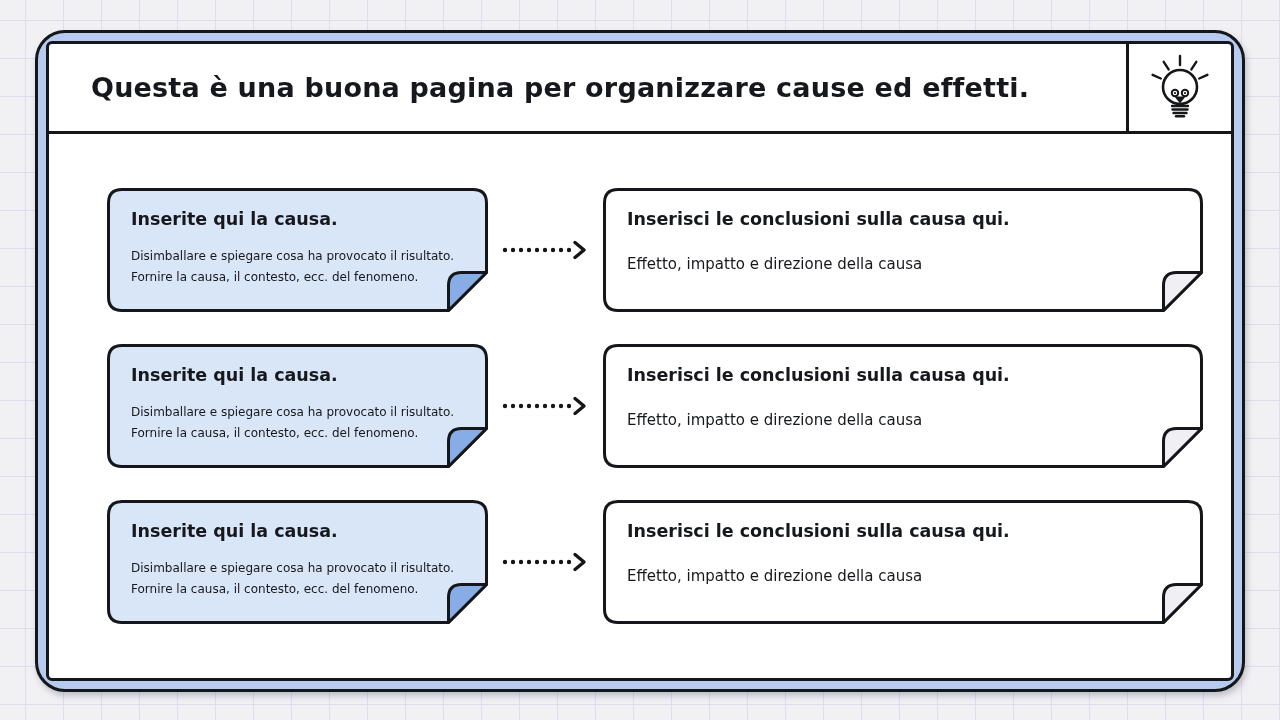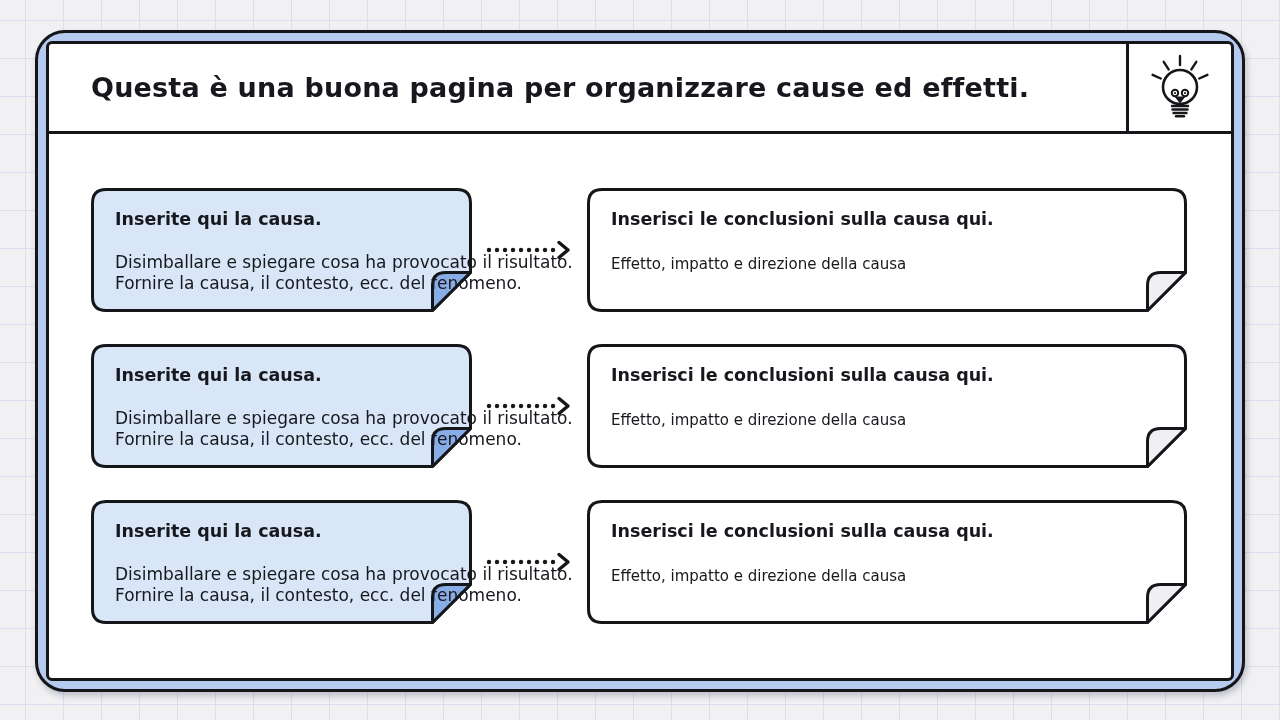--- a/index.html
+++ b/index.html
@@ -29,26 +29,26 @@
     overflow:hidden;
     display:flex; flex-direction:column;
   }
   .header { height:90px; min-height:90px; border-bottom:3px solid #14161a; display:flex; }
   .title-area { flex:1; display:flex; align-items:center; padding-left:42px; }
   .page-title { font-size:27px; font-weight:600; letter-spacing:.2px; white-space:nowrap; }
   .icon-box { width:105px; border-left:3px solid #14161a; display:flex; align-items:center; justify-content:center; }
   .content { flex:1; padding:54px 0 0 42px; }
   .row { display:flex; align-items:center; margin-bottom:32px; height:124px; }
   .card { position:relative; height:124px; }
-  .card.cause  { width:381px; }
+  .card.cause  { width:381px;margin-left:16px; }
   .card.effect { width:600px; }
   .card svg.card-shape { position:absolute; inset:0; width:100%; height:100%; }
   .card .txt { position:absolute; left:24px; right:46px; }
   .card-title { top:21px; font-size:17.5px; font-weight:600; white-space:nowrap; }
-  .cause .card-sub { top:64px; font-size:17px; font-weight:500; line-height:21px; white-space:nowrap; }
+  .cause .card-sub { top:58px; font-size:12px; font-weight:500; line-height:21px; white-space:nowrap; }
   .effect .card-sub { top:69px; font-size:15px; font-weight:500; line-height:15px; white-space:nowrap; }
   .arrow-cell { width:115px; display:flex; align-items:center; justify-content:center; }
   .shape-stroke { fill:none; stroke:#14161a; stroke-width:3; stroke-linejoin:round; }
   .bulb-line { fill:none; stroke:#14161a; stroke-width:2.4; stroke-linecap:round; }
 </style>
 </head>
 <body>
 
 <div class="board">
   <div class="inner">

